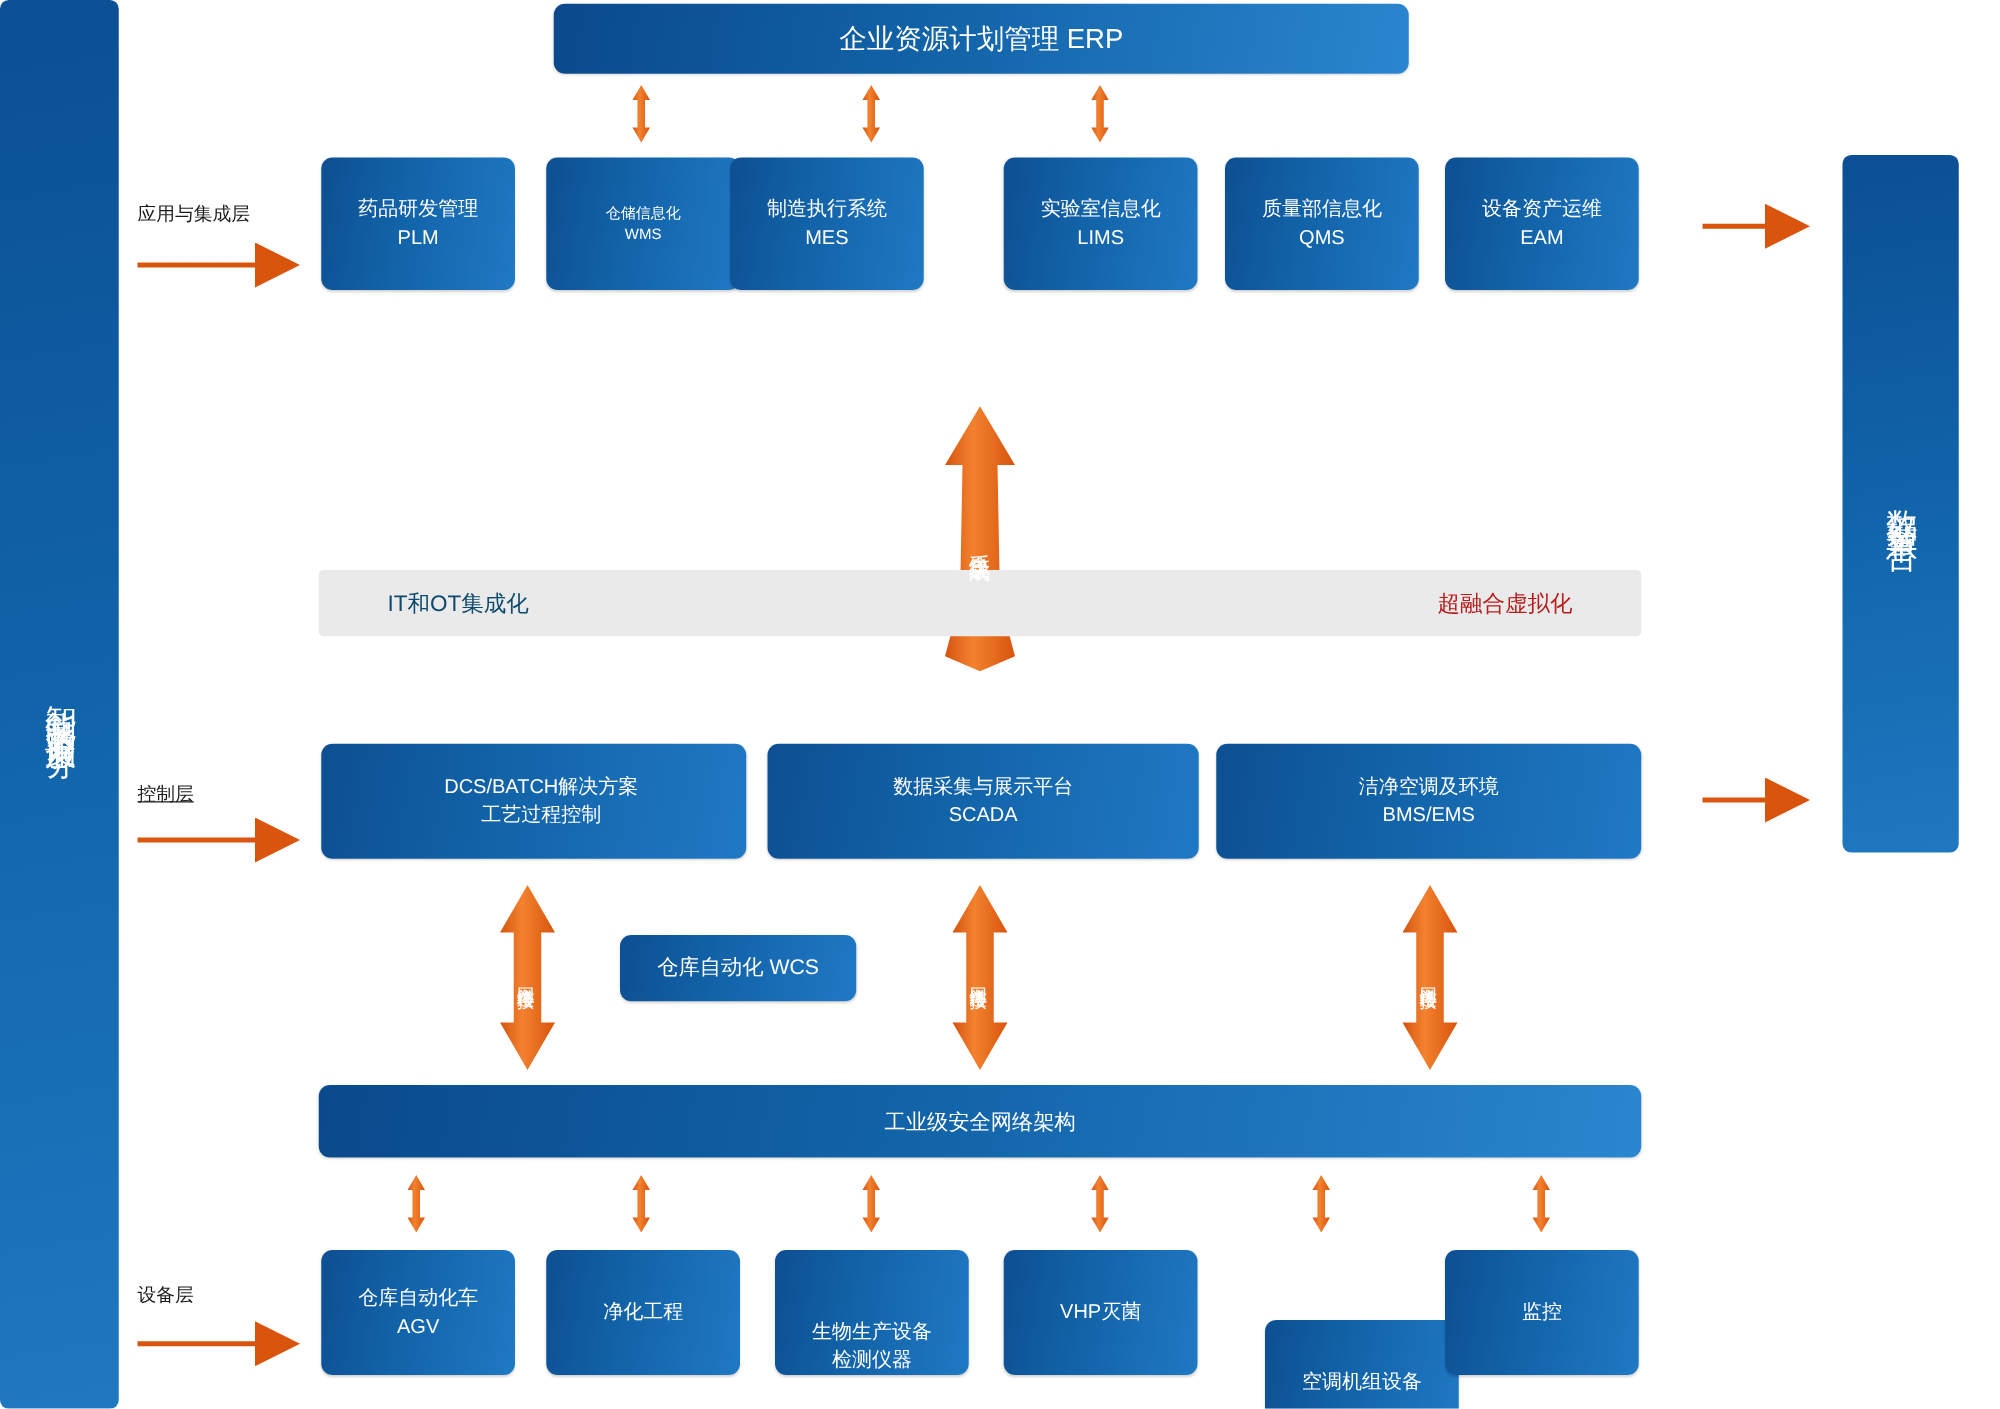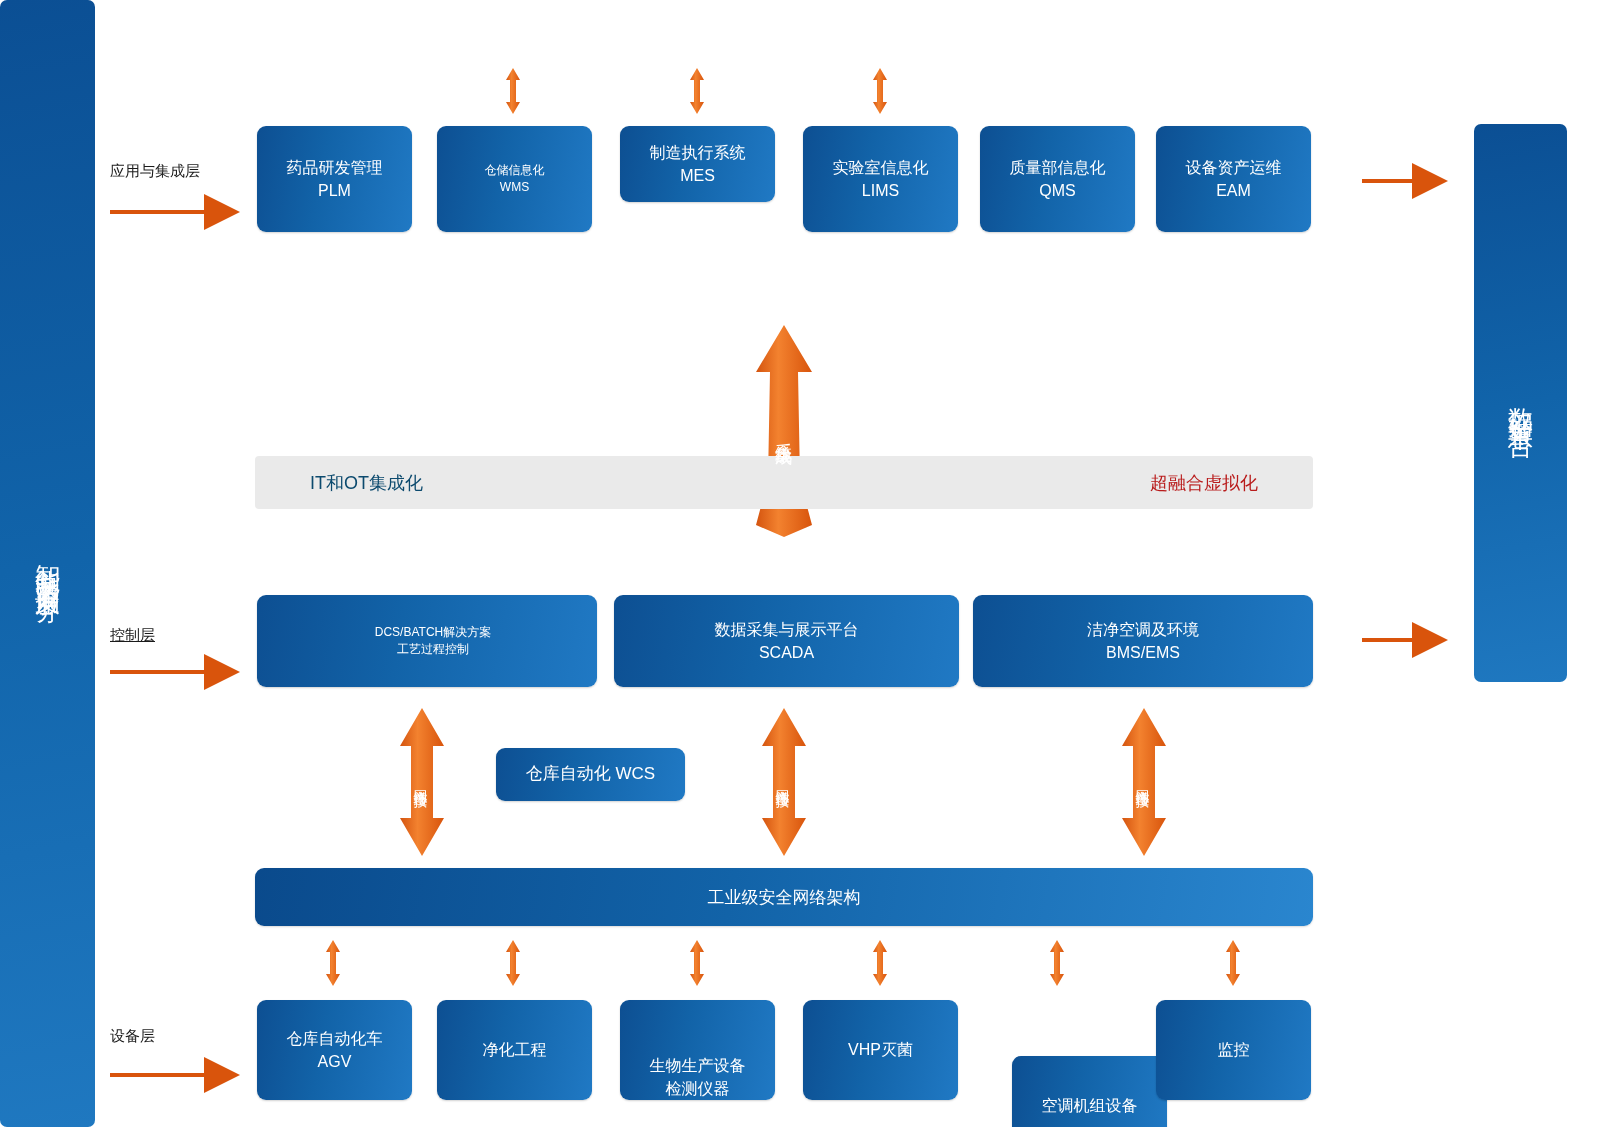--- a/index.html
+++ b/index.html
@@ -193,38 +193,41 @@
   </svg>
 
   <div class="sidepanel" style="left:0px; top:0px; width:95px; height:1127px;">
     <span class="vtext">智能制造咨询服务</span>
   </div>
 
   <div class="sidepanel" style="left:1474px; top:124px; width:93px; height:558px;">
     <span class="vtext">数据智慧平台</span>
   </div>
 
+  <div class="bluebar" style="left:443px; top:3px; width:684px; height:56px; font-size:22px;">
+    <span>企业资源计划管理  ERP</span>
+  </div>
 
   <div class="layer-caption" style="left:110px; top:162px;">
     <span>应用与集成层</span>
   </div>
   <div class="layer-caption" style="left:110px; top:626px;text-decoration:underline;">
     <span>控制层</span>
   </div>
   <div class="layer-caption" style="left:110px; top:1027px;">
     <span>设备层</span>
   </div>
 
   <div class="bluebox" style="left:257px; top:126px; width:155px; height:106px; font-size:16px;">
     <span class="lbl"><span>药品研发管理</span><br><span>PLM</span></span>
   </div>
   <div class="bluebox" style="left:437px; top:126px; width:155px; height:106px; font-size:12px;">
     <span class="lbl"><span>仓储信息化</span><br><span>WMS</span></span>
   </div>
-  <div class="bluebox" style="left:620px; top:126px; width:155px; height:76px; font-size:16px;">
+  <div class="bluebox" style="left:584px; top:126px; width:155px; height:106px; font-size:16px;">
     <span class="lbl"><span>制造执行系统</span><br><span>MES</span></span>
   </div>
   <div class="bluebox" style="left:803px; top:126px; width:155px; height:106px; font-size:16px;">
     <span class="lbl"><span>实验室信息化</span><br><span>LIMS</span></span>
   </div>
   <div class="bluebox" style="left:980px; top:126px; width:155px; height:106px; font-size:16px;">
     <span class="lbl"><span>质量部信息化</span><br><span>QMS</span></span>
   </div>
   <div class="bluebox" style="left:1156px; top:126px; width:155px; height:106px; font-size:16px;">
     <span class="lbl"><span>设备资产运维</span><br><span>EAM</span></span>
@@ -232,21 +235,21 @@
 
   <div class="grayband" style="left:255px; top:456px; width:1058px; height:53px;">
     <span class="gleft">IT和OT集成化</span>
     <span class="gright">超融合虚拟化</span>
   </div>
 
   <div class="bigarrow-label" style="left:775px; top:383px; height:100px;">
     <span>系统集成</span>
   </div>
 
-  <div class="bluebox" style="left:257px; top:595px; width:340px; height:92px; font-size:12px;padding-left:12px;">
+  <div class="bluebox" style="left:257px; top:595px; width:340px; height:92px; font-size:16px;padding-left:12px;">
     <span class="lbl"><span>DCS/BATCH解决方案</span><br><span>工艺过程控制</span></span>
   </div>
   <div class="bluebox" style="left:614px; top:595px; width:345px; height:92px; font-size:16px;">
     <span class="lbl"><span>数据采集与展示平台</span><br><span>SCADA</span></span>
   </div>
   <div class="bluebox" style="left:973px; top:595px; width:340px; height:92px; font-size:16px;">
     <span class="lbl"><span>洁净空调及环境</span><br><span>BMS/EMS</span></span>
   </div>
 
   <div class="netarrow-label" style="left:414px; top:745px; height:72px;">

